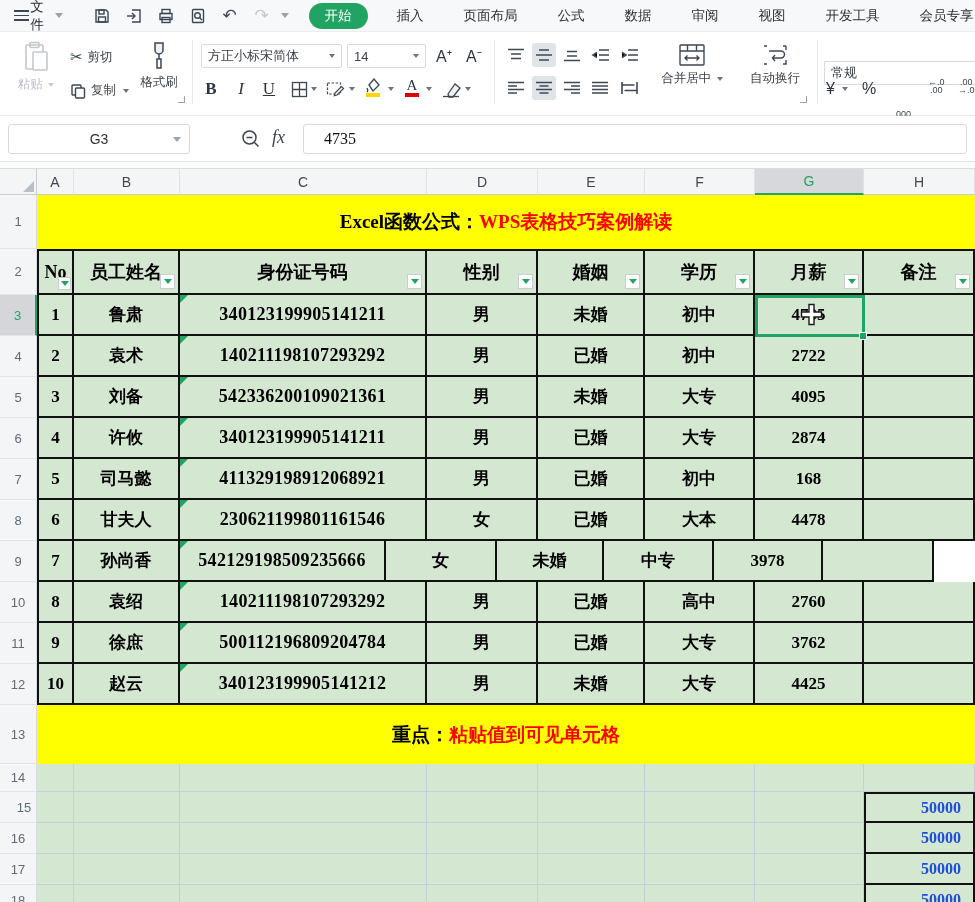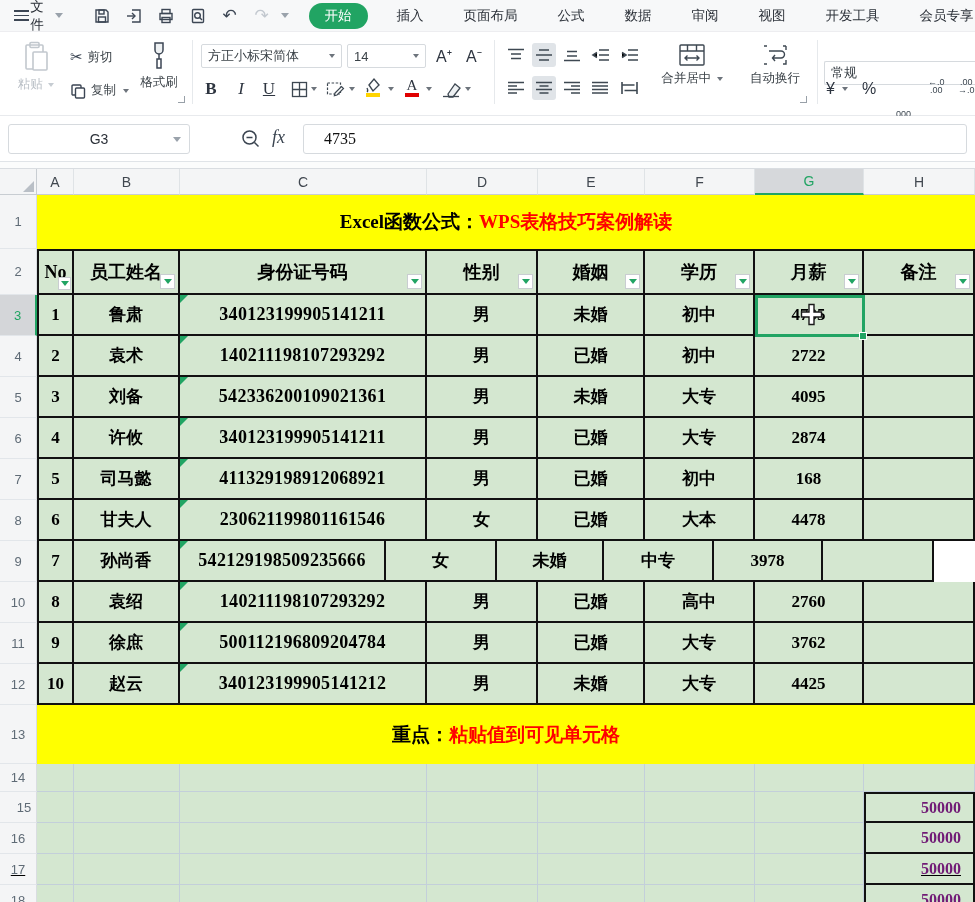--- a/index.html
+++ b/index.html
@@ -88,21 +88,21 @@
   .first { border-left:2px solid #111; }
   .id-cell { font-size:18px; letter-spacing:.3px; }
   .filterbtn { position:absolute; right:3px; bottom:4px; width:15px; height:15px; background:#fff;
                border:1px solid #c9cdd1; display:flex; align-items:center; justify-content:center; }
   .filterbtn i { width:0; height:0; border-left:4px solid transparent; border-right:4px solid transparent;
                  border-top:5px solid #21a463; }
   .warn-tri { position:absolute; left:0; top:0; width:0; height:0;
               border-left:8px solid #21a463; border-bottom:8px solid transparent; }
   .tg { background:#d4e7d0; border-right:1px solid #c3cfda; border-bottom:1px solid #c3cfda;
         display:flex; align-items:center; justify-content:flex-end;
-        font-family:"Liberation Serif", serif; font-weight:bold; font-size:16px; color:#701a75; }
+        font-family:"Liberation Serif", serif; font-weight:bold; font-size:16px; color:#1d4ed8; }
   .h50 { border:2px solid #111; padding-right:12px; }
   .h50.notop { border-top:0; }
 
   
   .sel-box { position:absolute; left:755px; top:126px; width:110px; height:42px;
              border:3px solid #21a463; pointer-events:none; z-index:5; }
   .fill-handle { position:absolute; left:859px; top:163px; width:8px; height:8px; background:#21a463;
                  border:1.5px solid #fff; z-index:6; }
   .cellcursor { position:absolute; left:800px; top:303px; z-index:9; }
 </style>
@@ -754,21 +754,21 @@
         <div class="tg" style="width: 106px;"></div>
         <div class="tg" style="width: 247px;"></div>
         <div class="tg" style="width: 111px;"></div>
         <div class="tg" style="width: 107px;"></div>
         <div class="tg" style="width: 110px;"></div>
         <div class="tg" style="width: 109px;"></div>
         <div class="tg h50 notop" style="width: 111px;">
           <span>50000</span>
         </div>
       </div>
-      <div class="row" style="height: 31px; text-decoration: underline;">
+      <div class="row" style="height: 31px;">
         <div class="rowhead" style="width: 37px;">17</div>
         <div class="tg" style="width: 37px;"></div>
         <div class="tg" style="width: 106px;"></div>
         <div class="tg" style="width: 247px;"></div>
         <div class="tg" style="width: 111px;"></div>
         <div class="tg" style="width: 107px;"></div>
         <div class="tg" style="width: 110px;"></div>
         <div class="tg" style="width: 109px;"></div>
         <div class="tg h50 notop" style="width: 111px;">
           <span>50000</span>

